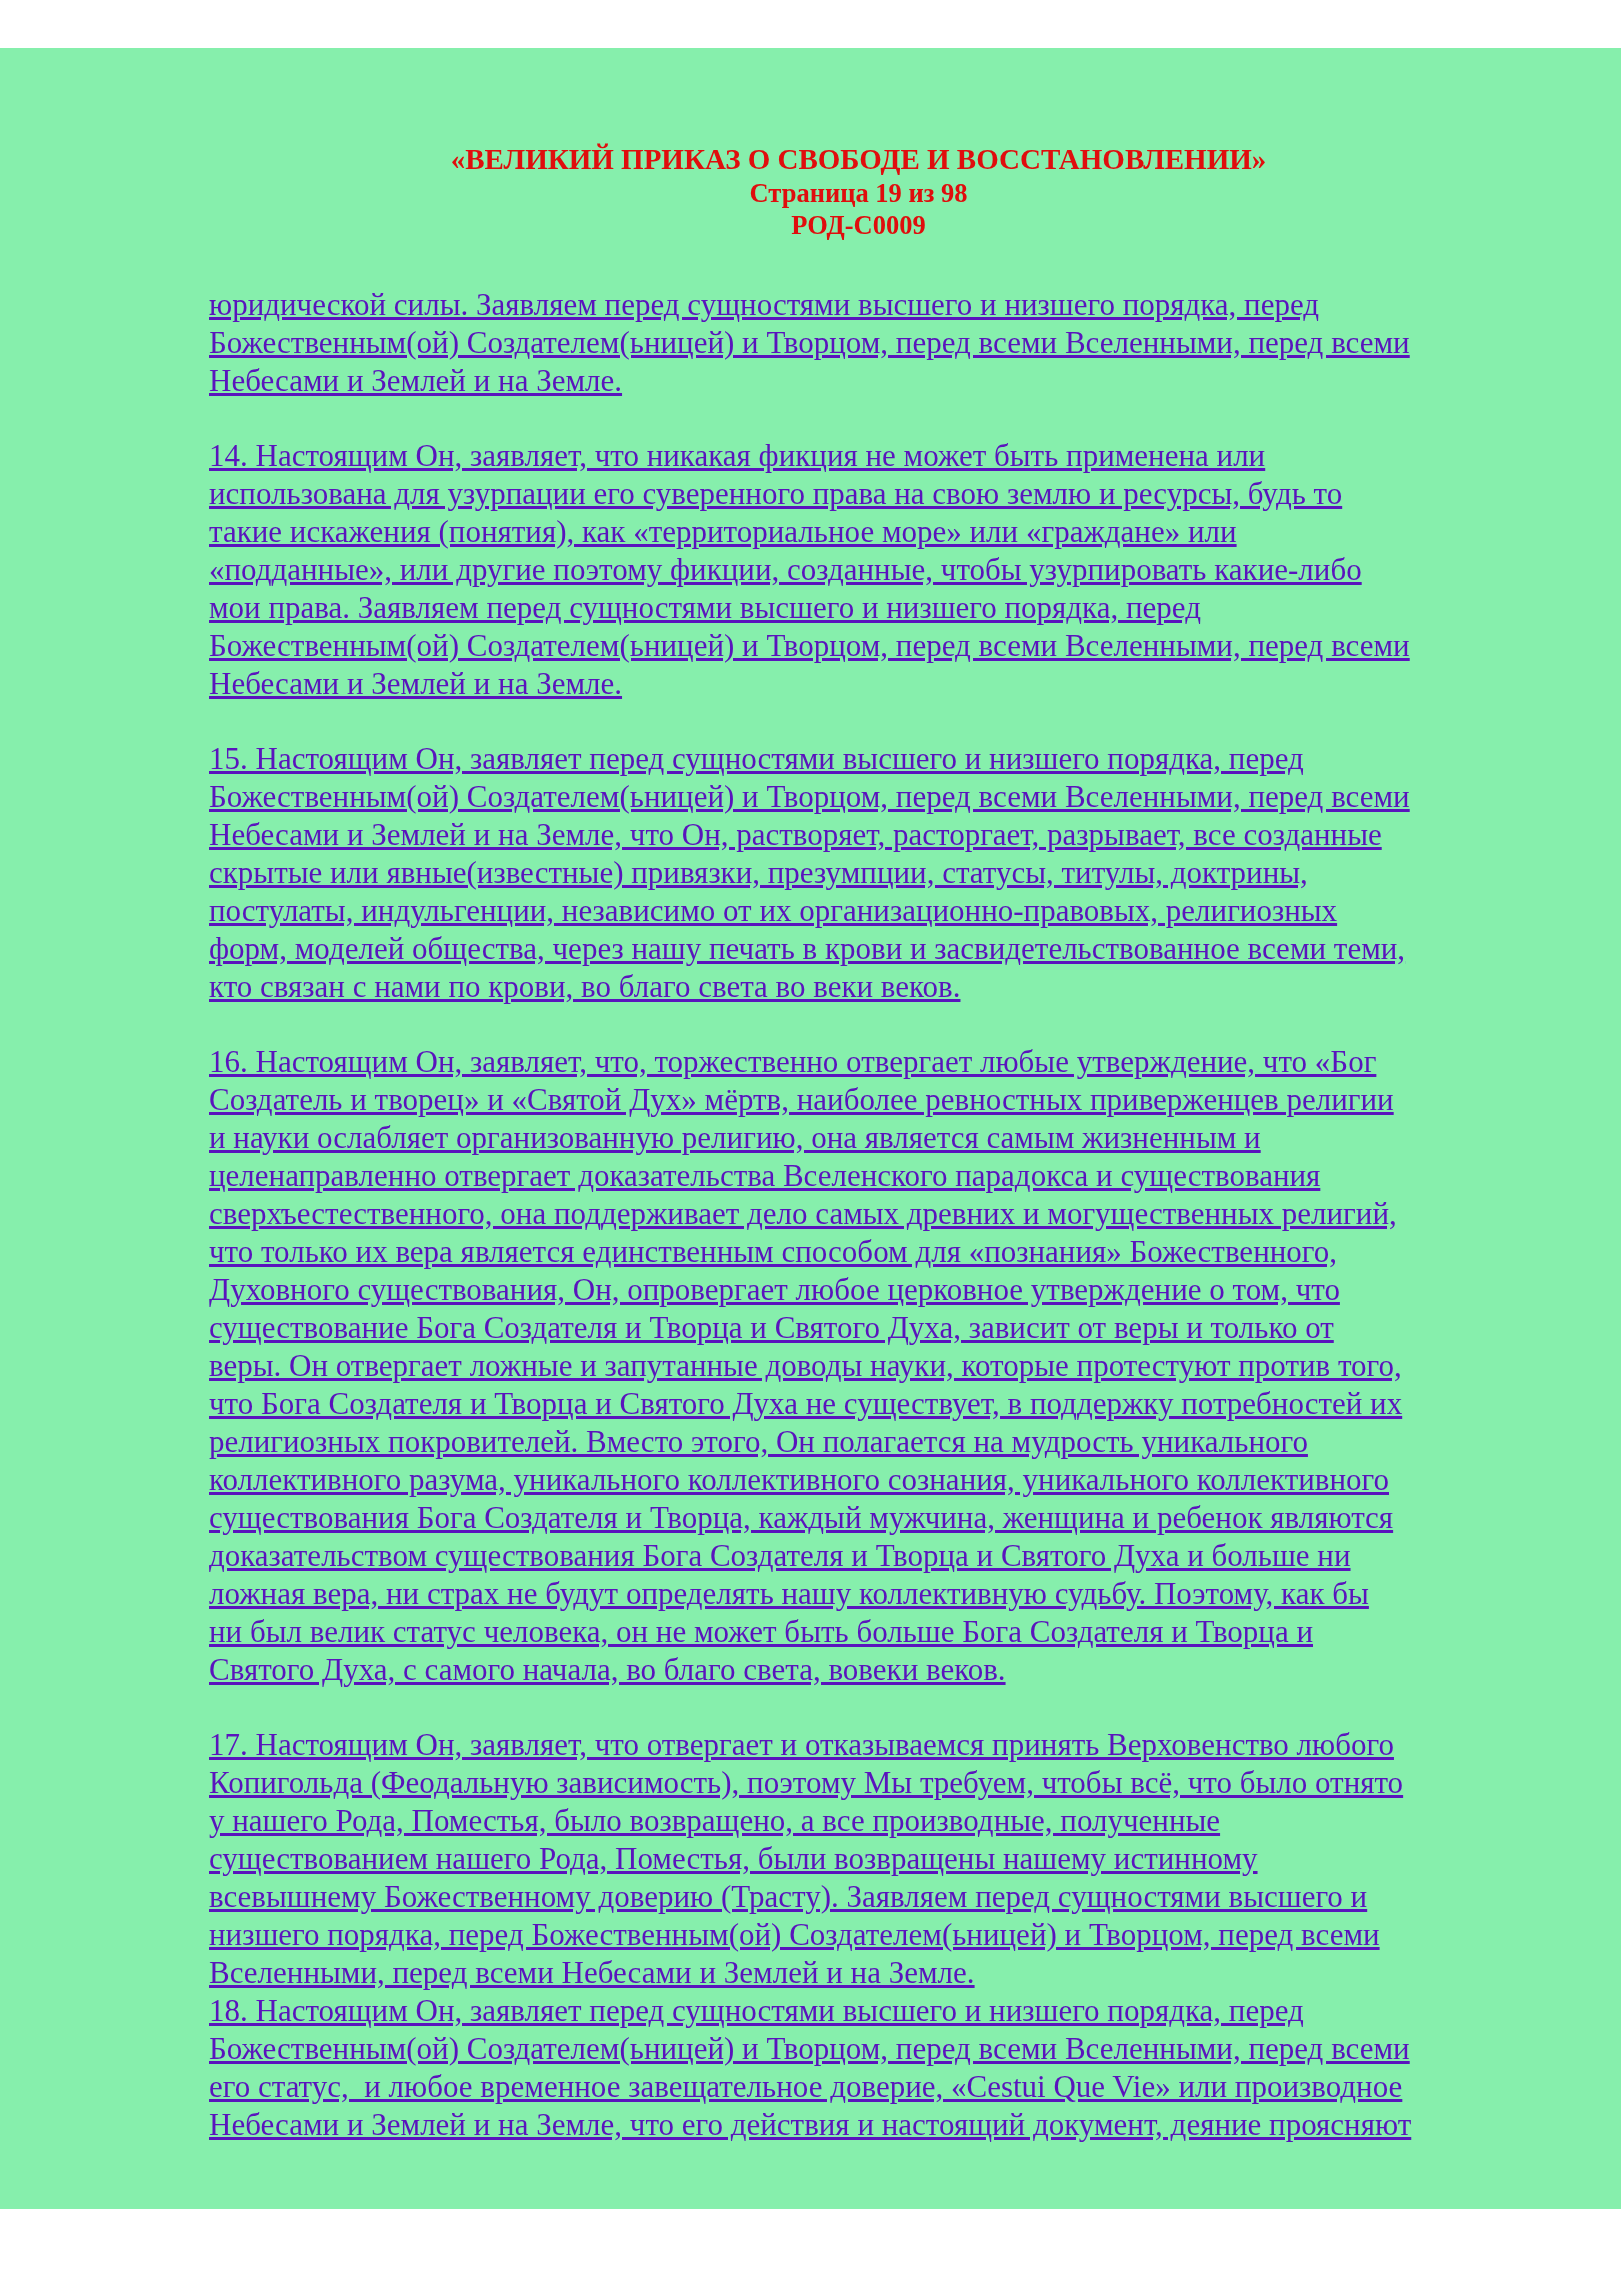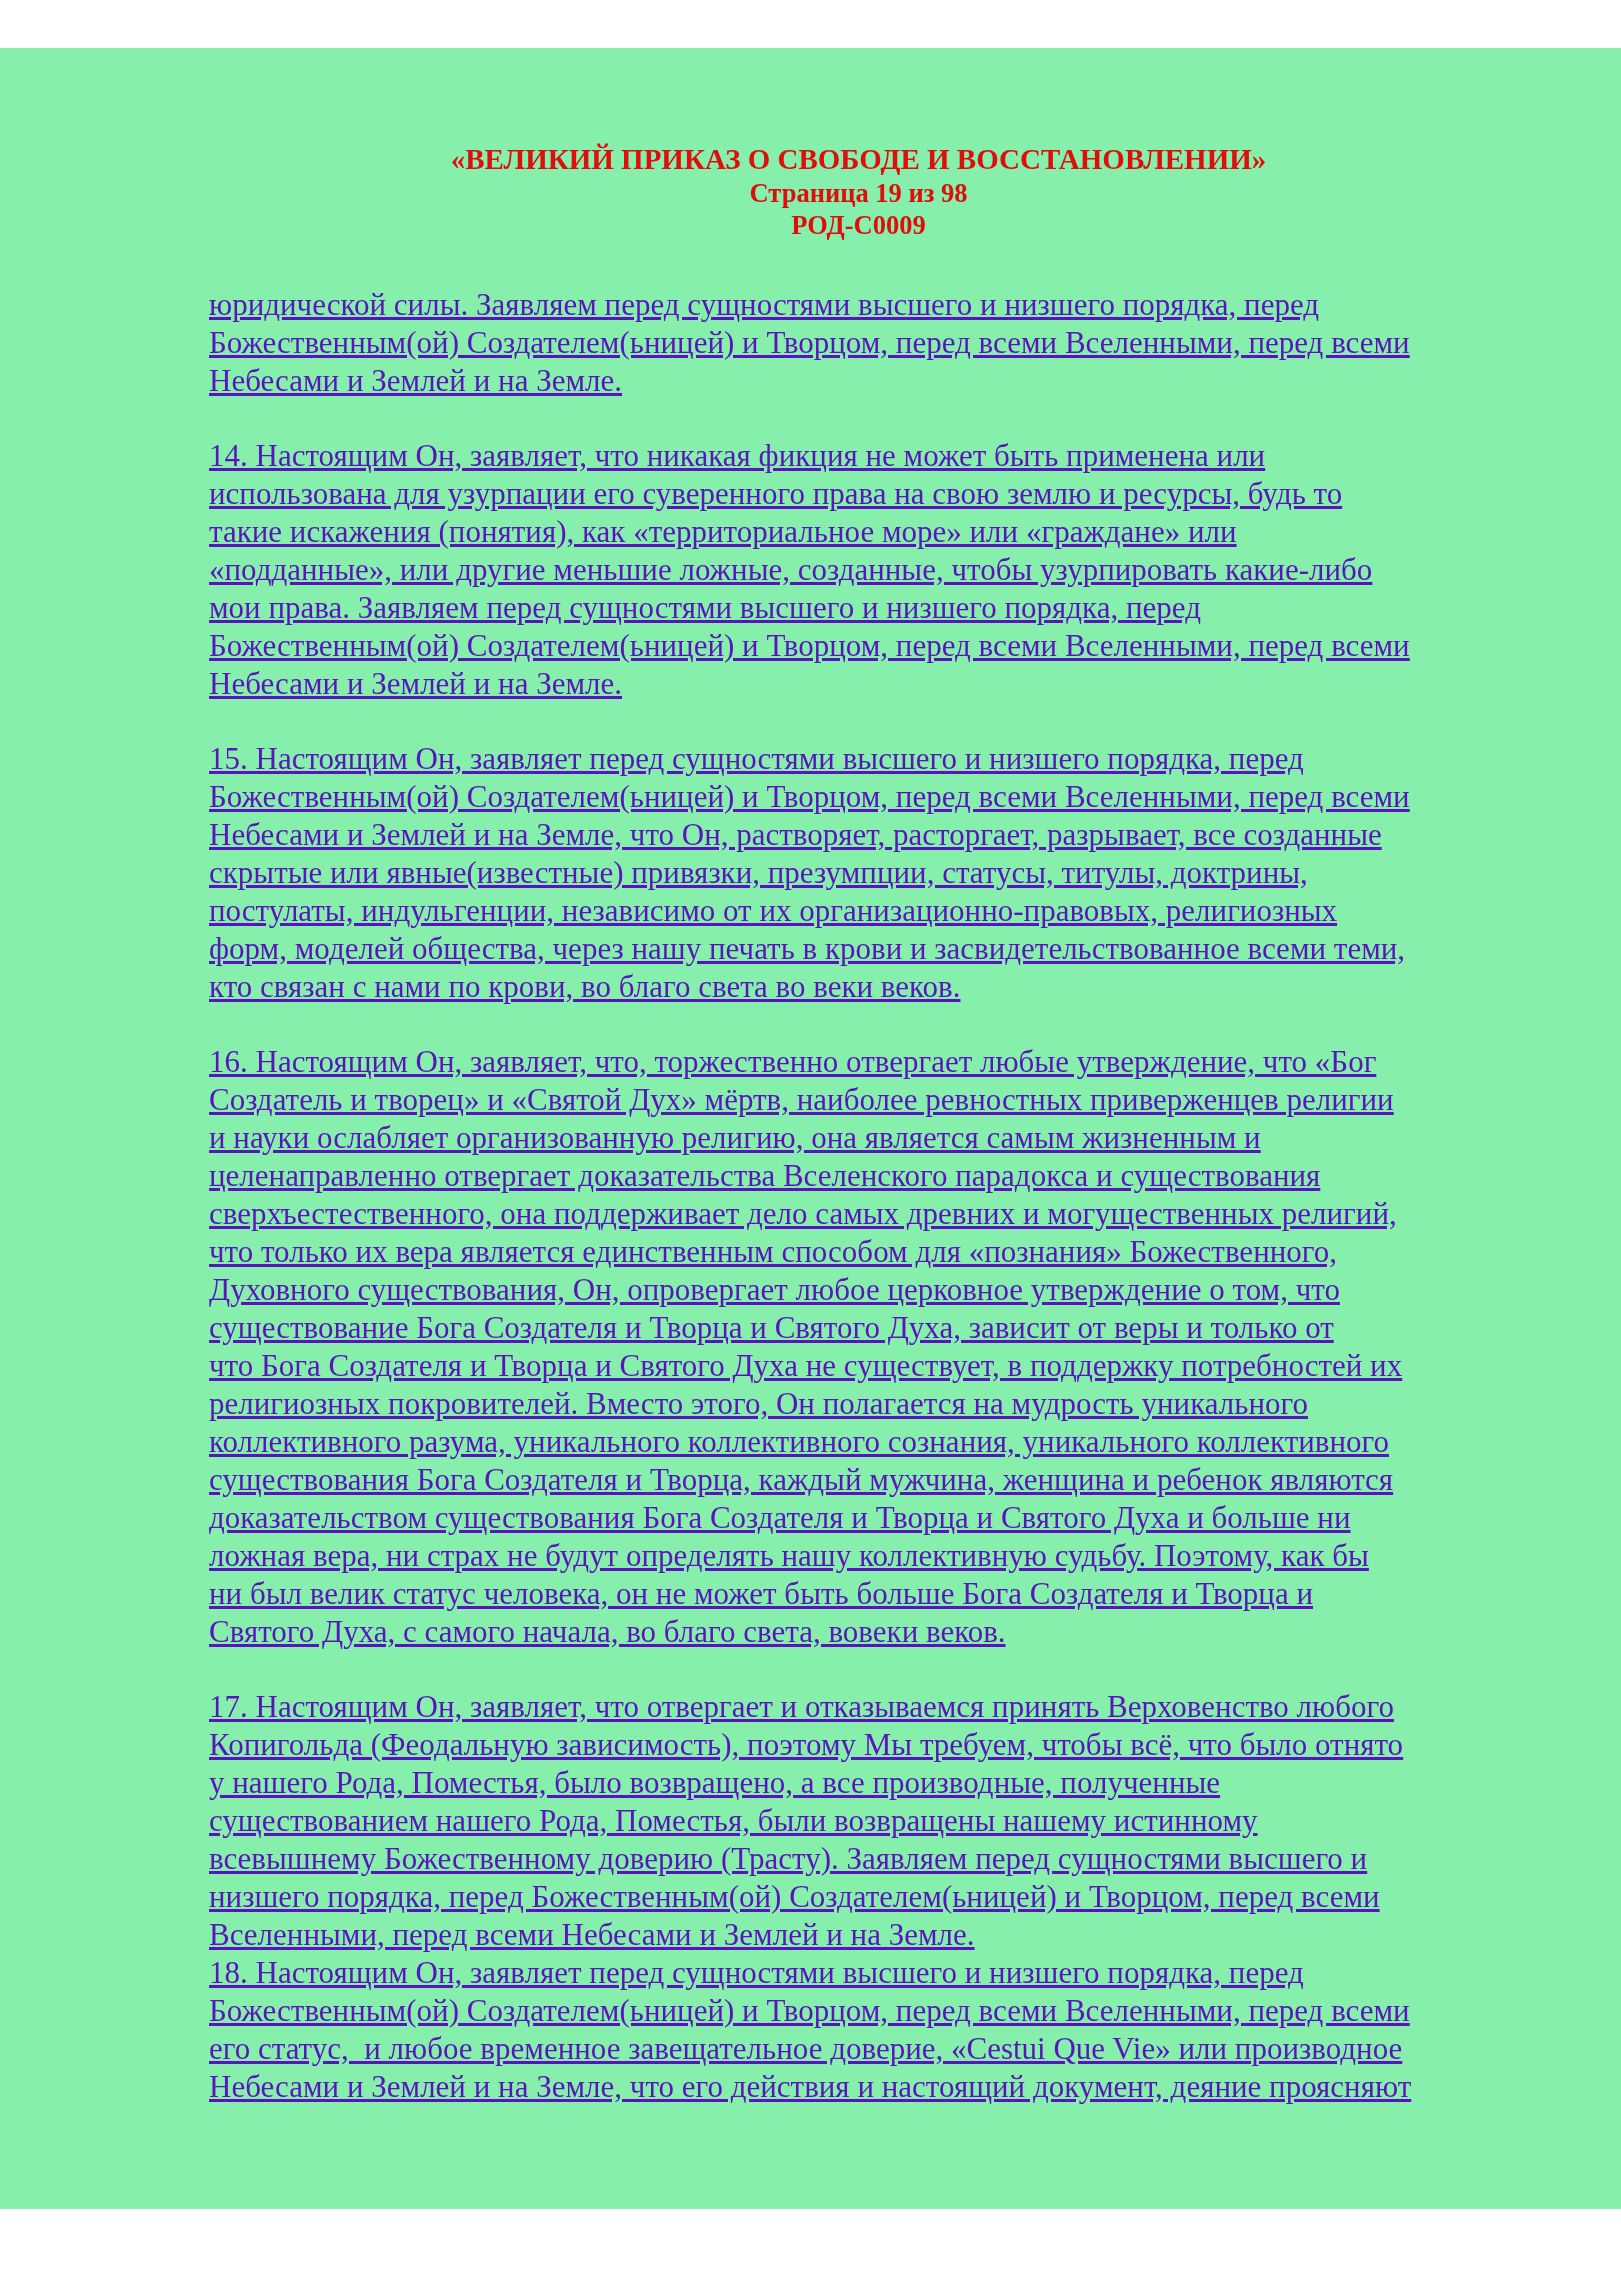--- a/index.html
+++ b/index.html
@@ -66,21 +66,21 @@
         <div class="para">
           <div class="ln">юридической силы. Заявляем перед сущностями высшего и низшего порядка, перед</div>
           <div class="ln">Божественным(ой) Создателем(ьницей) и Творцом, перед всеми Вселенными, перед всеми</div>
           <div class="ln">Небесами и Землей и на Земле.</div>
         </div>
         <div class="gap"></div>
         <div class="para">
           <div class="ln">14. Настоящим Он, заявляет, что никакая фикция не может быть применена или</div>
           <div class="ln">использована для узурпации его суверенного права на свою землю и ресурсы, будь то</div>
           <div class="ln">такие искажения (понятия), как «территориальное море» или «граждане» или</div>
-          <div class="ln">«подданные», или другие меньшие ложные, созданные, чтобы узурпировать какие-либо</div>
+          <div class="ln">«подданные», или другие поэтому фикции, созданные, чтобы узурпировать какие-либо</div>
           <div class="ln">мои права. Заявляем перед сущностями высшего и низшего порядка, перед</div>
           <div class="ln">Божественным(ой) Создателем(ьницей) и Творцом, перед всеми Вселенными, перед всеми</div>
           <div class="ln">Небесами и Землей и на Земле.</div>
         </div>
         <div class="gap"></div>
         <div class="para">
           <div class="ln">15. Настоящим Он, заявляет перед сущностями высшего и низшего порядка, перед</div>
           <div class="ln">Божественным(ой) Создателем(ьницей) и Творцом, перед всеми Вселенными, перед всеми</div>
           <div class="ln">Небесами и Землей и на Земле, что Он, растворяет, расторгает, разрывает, все созданные</div>
           <div class="ln">скрытые или явные(известные) привязки, презумпции, статусы, титулы, доктрины,</div>
@@ -91,20 +91,21 @@
         <div class="gap"></div>
         <div class="para">
           <div class="ln">16. Настоящим Он, заявляет, что, торжественно отвергает любые утверждение, что «Бог</div>
           <div class="ln">Создатель и творец» и «Святой Дух» мёртв, наиболее ревностных приверженцев религии</div>
           <div class="ln">и науки ослабляет организованную религию, она является самым жизненным и</div>
           <div class="ln">целенаправленно отвергает доказательства Вселенского парадокса и существования</div>
           <div class="ln">сверхъестественного, она поддерживает дело самых древних и могущественных религий,</div>
           <div class="ln">что только их вера является единственным способом для «познания» Божественного,</div>
           <div class="ln">Духовного существования, Он, опровергает любое церковное утверждение о том, что</div>
           <div class="ln">существование Бога Создателя и Творца и Святого Духа, зависит от веры и только от</div>
+          <div class="ln">веры. Он отвергает ложные и запутанные доводы науки, которые протестуют против того,</div>
           <div class="ln">что Бога Создателя и Творца и Святого Духа не существует, в поддержку потребностей их</div>
           <div class="ln">религиозных покровителей. Вместо этого, Он полагается на мудрость уникального</div>
           <div class="ln">коллективного разума, уникального коллективного сознания, уникального коллективного</div>
           <div class="ln">существования Бога Создателя и Творца, каждый мужчина, женщина и ребенок являются</div>
           <div class="ln">доказательством существования Бога Создателя и Творца и Святого Духа и больше ни</div>
           <div class="ln">ложная вера, ни страх не будут определять нашу коллективную судьбу. Поэтому, как бы</div>
           <div class="ln">ни был велик статус человека, он не может быть больше Бога Создателя и Творца и</div>
           <div class="ln">Святого Духа, с самого начала, во благо света, вовеки веков.</div>
         </div>
         <div class="gap"></div>

